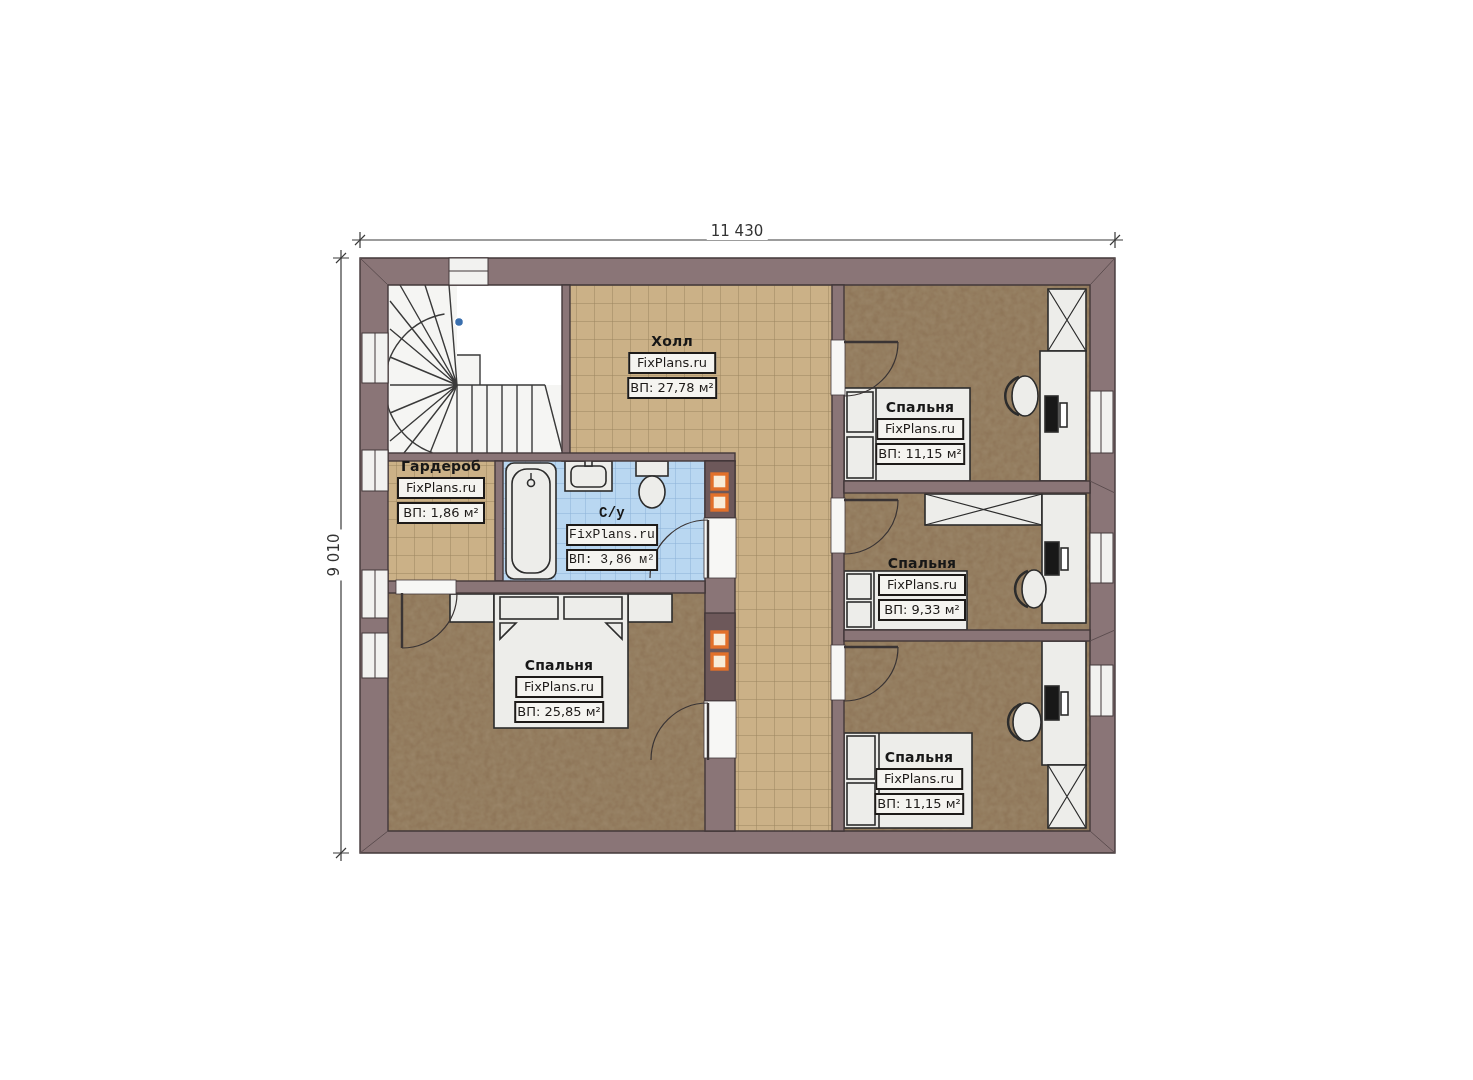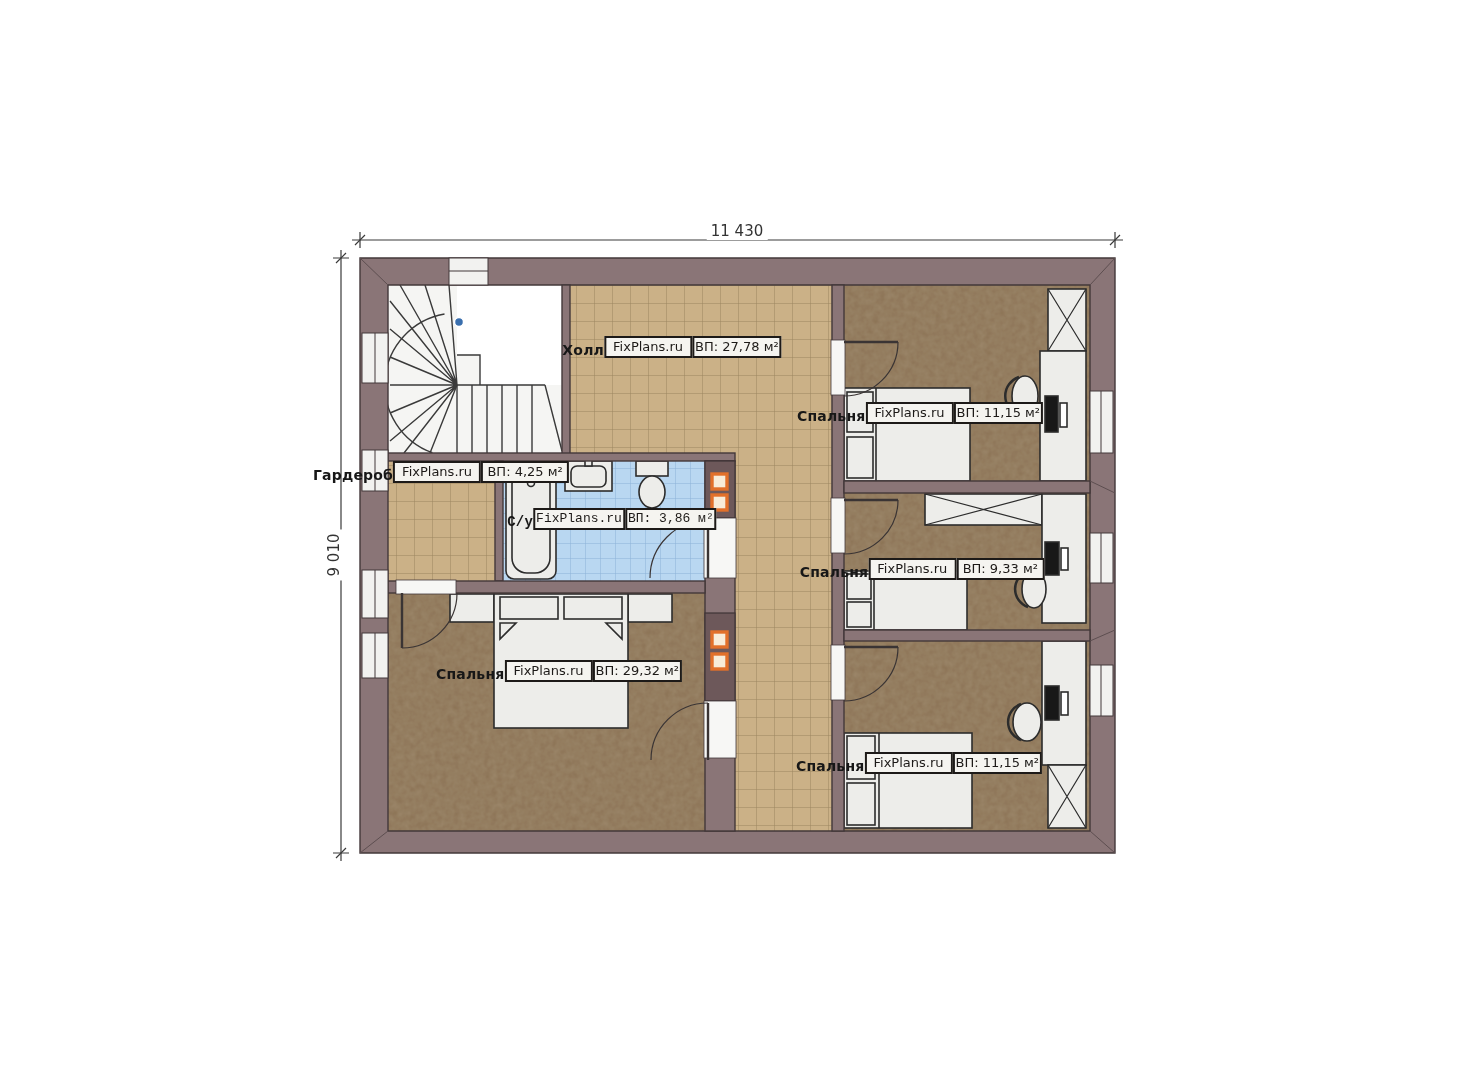--- a/index.html
+++ b/index.html
@@ -1,20 +1,20 @@
 <!DOCTYPE html>
 <html><head>
 <meta charset="utf-8">
 <style>
   html,body{margin:0;padding:0;background:#ffffff;}
   .canvas{position:relative;width:1473px;height:1080px;background:#ffffff;overflow:hidden;
           font-family:"DejaVu Sans","Liberation Sans",sans-serif;color:#222;margin-top:33px;}
   .plan-svg{position:absolute;left:0;top:0;}
   .overlay{position:absolute;left:0;top:0;width:100%;height:100%;z-index:5;pointer-events:none;}
-  .room-label{position:absolute;display:flex;flex-direction:row;align-items:flex-end;transform:translateX(-50%);}
+  .room-label{position:absolute;display:flex;flex-direction:column;align-items:center;transform:translateX(-50%);}
   .room-name{font-size:14px;font-weight:bold;color:#171717;letter-spacing:.2px;white-space:nowrap;}
   .room-box{border:2px solid #1d1a18;background:#f5f4f0;padding:0 1px;font-size:13px;line-height:18px;
             white-space:nowrap;min-width:82px;text-align:center;margin-top:3px;color:#1d1a18;}
   .dim-label{position:absolute;font-size:15px;color:#333;background:#fff;padding:0 4px;white-space:nowrap;}
   .dim-top{transform:translateX(-50%);}
   .dim-left{transform:translate(-50%,-50%) rotate(-90deg);}
 </style>
 </head>
 <body>
 
@@ -272,33 +272,33 @@
 
     <div class="room-label" style="left:672px;top:300px;">
       <div class="room-name">Холл</div>
       <div class="room-box">FixPlans.ru</div>
       <div class="room-box">ВП: 27,78 м²</div>
     </div>
 
     <div class="room-label" style="left:441px;top:425px;">
       <div class="room-name">Гардероб</div>
       <div class="room-box">FixPlans.ru</div>
-      <div class="room-box">ВП: 4,25 м²</div>
+      <div class="room-box">ВП: 1,86 м²</div>
     </div>
 
     <div class="room-label" style="left:612px;top:472px;font-family:Liberation Mono, monospace;">
       <div class="room-name">С/у</div>
       <div class="room-box">FixPlans.ru</div>
       <div class="room-box">ВП: 3,86 м²</div>
     </div>
 
     <div class="room-label" style="left:559px;top:624px;">
       <div class="room-name">Спальня</div>
       <div class="room-box">FixPlans.ru</div>
-      <div class="room-box">ВП: 29,32 м²</div>
+      <div class="room-box">ВП: 25,85 м²</div>
     </div>
 
     <div class="room-label" style="left:920px;top:366px;">
       <div class="room-name">Спальня</div>
       <div class="room-box">FixPlans.ru</div>
       <div class="room-box">ВП: 11,15 м²</div>
     </div>
 
     <div class="room-label" style="left:922px;top:522px;">
       <div class="room-name">Спальня</div>

